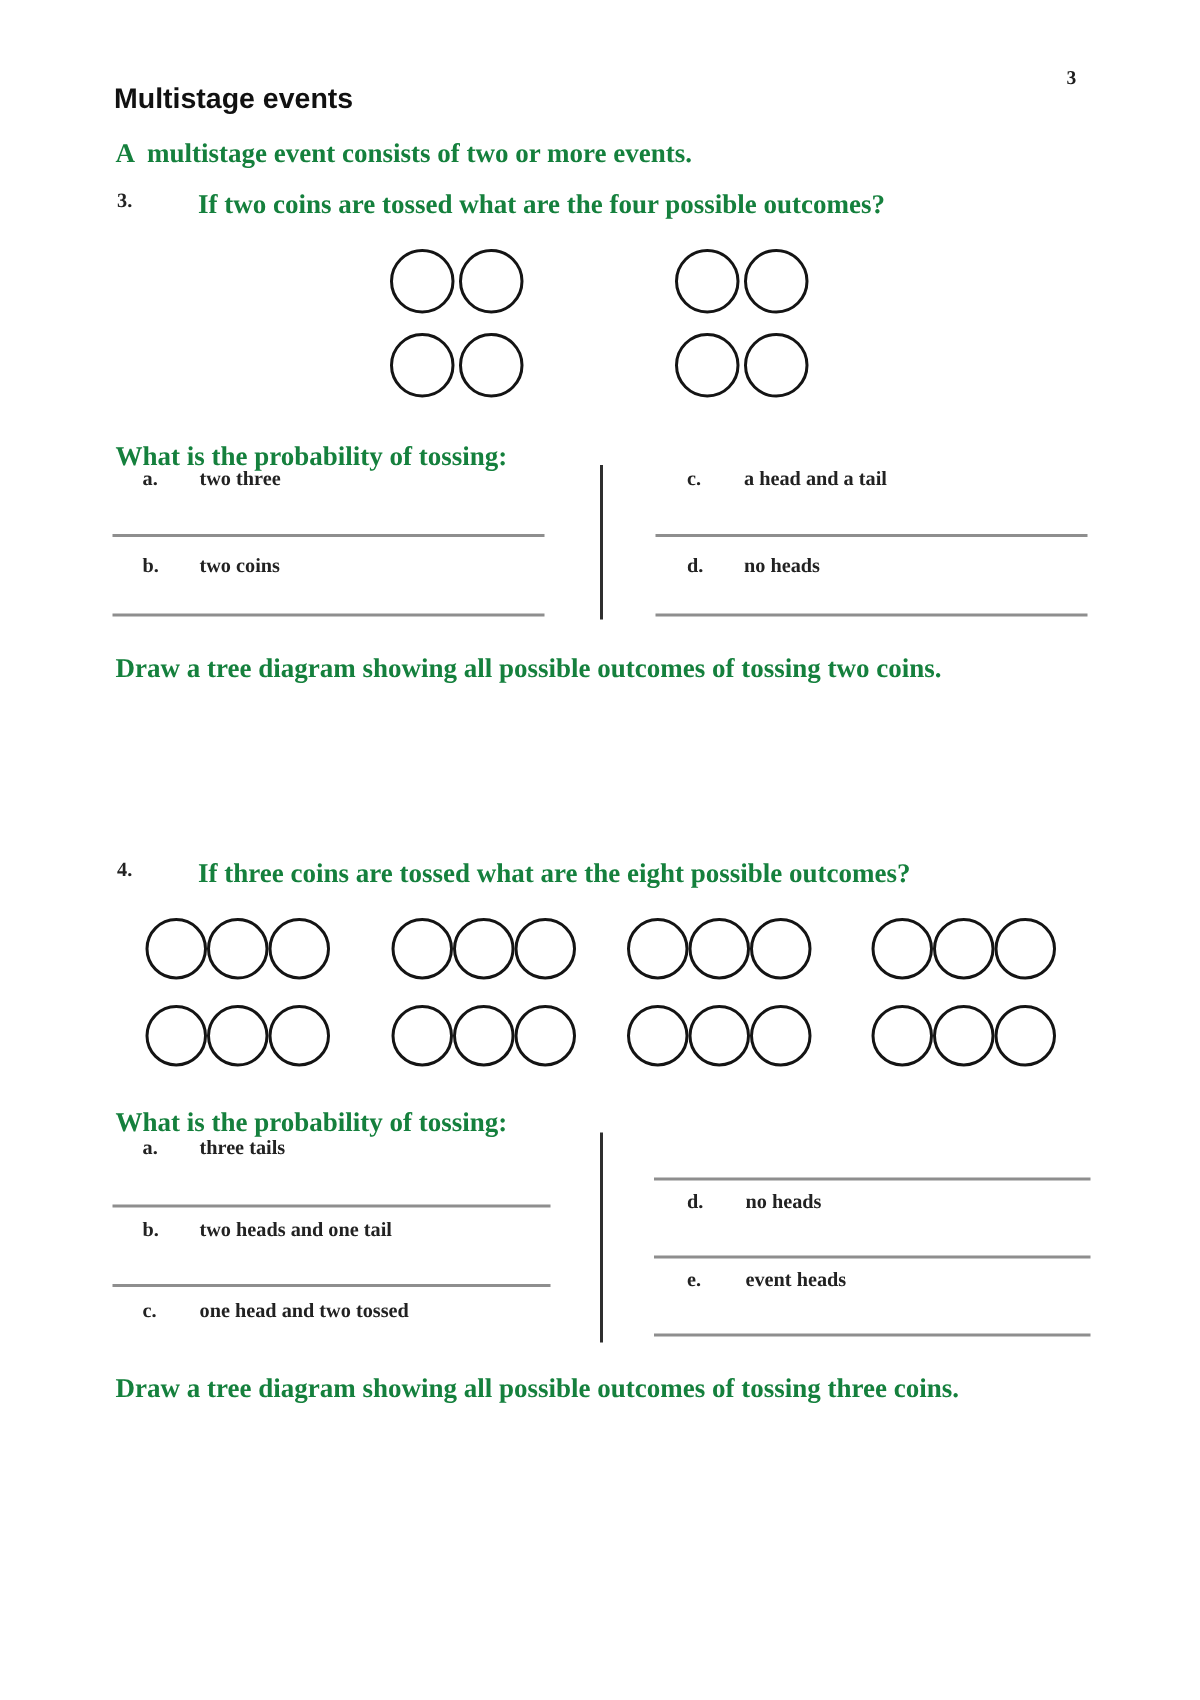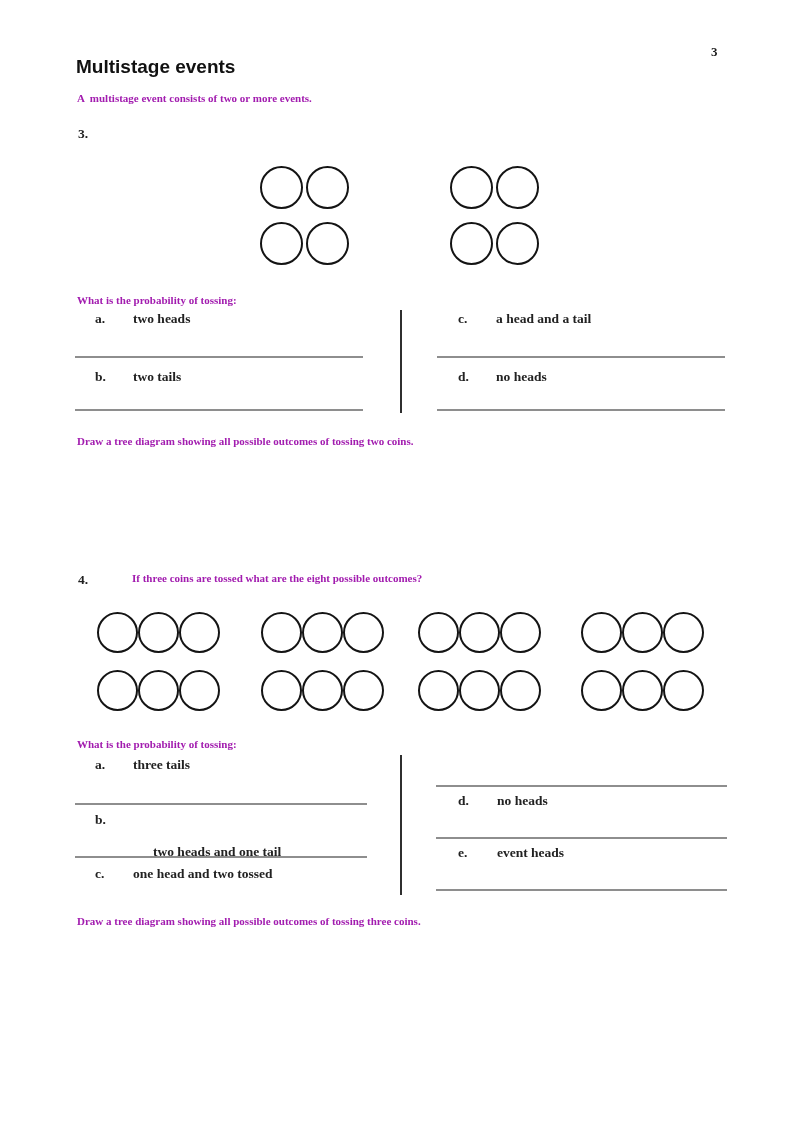--- a/index.html
+++ b/index.html
@@ -8,21 +8,21 @@
     width:800px;height:1133px;
     background:#ffffff;
     overflow:hidden;
     font-family:"Liberation Serif", serif;
     color:#1c1c1c;
   }
   .abs{position:absolute;}
   
   .page-num{font-size:13px;font-weight:700;}
   .heading{font-family:"Liberation Sans", sans-serif;font-size:19px;font-weight:700;color:#111;}
-  .body-text{font-size:11px;font-weight:600;color:#a21caf;}
+  .body-text{font-size:18px;font-weight:600;color:#15803d;}
   .intro{white-space:pre-wrap;}
   .q-number{font-size:13.5px;font-weight:700;color:#222;}
   .item-label{font-size:13.5px;font-weight:700;color:#222;}
   .item-text{font-size:13.5px;font-weight:600;color:#222;}
   
   .answer-line{height:1.5px;background:#8e8e8e;}
   .divider{width:2px;background:#2f2f2f;}
   
   .coin-group{display:flex;}
   .coin-group.gap3{gap:3px;}
@@ -58,20 +58,21 @@
 <body>
 
 <div class="page">
 
   <div class="abs page-num" style="left:711px;top:44px;">3</div>
 
   <div class="abs heading" style="left:76px;top:56px;">Multistage events</div>
   <div class="abs body-text intro" style="left:77px;top:92px;">A  multistage event consists of two or more events.</div>
 
   <div class="abs q-number" style="left:78px;top:126px;">3.</div>
+  <div class="abs body-text" style="left:132px;top:126px;">If two coins are tossed what are the four possible outcomes?</div>
 
   <div class="abs coin-group gap3 q3c" style="left:260px;top:166px;">
       <div class="coin"></div>
       <div class="coin"></div>
     </div>
   <div class="abs coin-group gap3 q3c" style="left:450px;top:166px;">
       <div class="coin"></div>
       <div class="coin"></div>
     </div>
   <div class="abs coin-group gap3 q3c" style="left:260px;top:222px;">
@@ -79,25 +80,25 @@
       <div class="coin"></div>
     </div>
   <div class="abs coin-group gap3 q3c" style="left:450px;top:222px;">
       <div class="coin"></div>
       <div class="coin"></div>
     </div>
 
   <div class="abs body-text" style="left:77px;top:294px;">What is the probability of tossing:</div>
 
   <div class="abs item-label" style="left:95px;top:311px;">a.</div>
-  <div class="abs item-text" style="left:133px;top:311px;">two heads</div>
+  <div class="abs item-text" style="left:133px;top:311px;">two three</div>
   <div class="abs answer-line" style="left:75px;top:356px;width:288px;"></div>
 
   <div class="abs item-label" style="left:95px;top:369px;">b.</div>
-  <div class="abs item-text" style="left:133px;top:369px;">two tails</div>
+  <div class="abs item-text" style="left:133px;top:369px;">two coins</div>
   <div class="abs answer-line" style="left:75px;top:409px;width:288px;"></div>
 
   <div class="abs item-label" style="left:458px;top:311px;">c.</div>
   <div class="abs item-text" style="left:496px;top:311px;">a head and a tail</div>
   <div class="abs answer-line" style="left:437px;top:356px;width:288px;"></div>
 
   <div class="abs item-label" style="left:458px;top:369px;">d.</div>
   <div class="abs item-text" style="left:496px;top:369px;">no heads</div>
   <div class="abs answer-line" style="left:437px;top:409px;width:288px;"></div>
 
@@ -149,21 +150,21 @@
       <div class="coin"></div>
     </div>
 
   <div class="abs body-text" style="left:77px;top:738px;">What is the probability of tossing:</div>
 
   <div class="abs item-label" style="left:95px;top:757px;">a.</div>
   <div class="abs item-text" style="left:133px;top:757px;">three tails</div>
   <div class="abs answer-line" style="left:75px;top:803px;width:292px;"></div>
 
   <div class="abs item-label" style="left:95px;top:812px;">b.</div>
-  <div class="abs item-text" style="left:133px;top:844px;margin-left:20px;">two heads and one tail</div>
+  <div class="abs item-text" style="left:133px;top:812px;">two heads and one tail</div>
   <div class="abs answer-line" style="left:75px;top:856px;width:292px;"></div>
 
   <div class="abs item-label" style="left:95px;top:866px;">c.</div>
   <div class="abs item-text" style="left:133px;top:866px;">one head and two tossed</div>
 
   <div class="abs divider" style="left:400px;top:755px;height:140px;"></div>
 
   <div class="abs answer-line" style="left:436px;top:785px;width:291px;"></div>
   <div class="abs item-label" style="left:458px;top:793px;">d.</div>
   <div class="abs item-text" style="left:497px;top:793px;">no heads</div>

